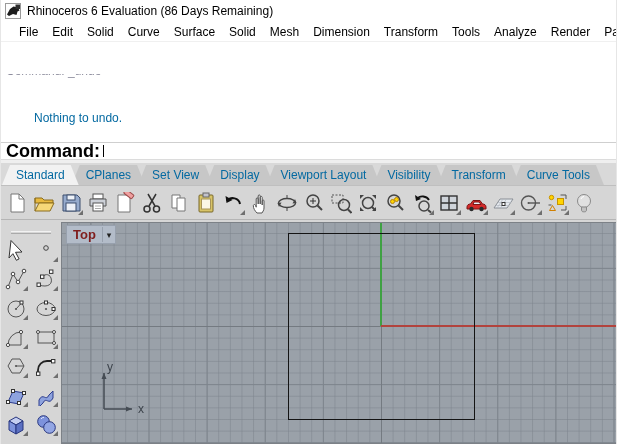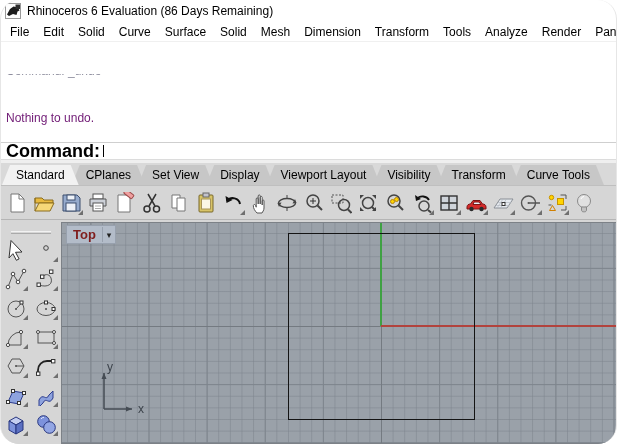--- a/index.html
+++ b/index.html
@@ -1,36 +1,36 @@
 <!DOCTYPE html>
 <html><head>
 <meta charset="utf-8">
 <style>
   * { margin:0; padding:0; box-sizing:border-box; }
   html,body { background:#fff; }
   .window{ width:617px; height:444px; position:relative; background:#fff;
     font-family:"Liberation Sans",sans-serif; overflow:hidden; color:#000;
-    border-left:1px solid #e6e6e6; border-right:1px solid #e6e6e6;border-radius:19px;}
+    border-left:1px solid #e6e6e6; border-right:1px solid #e6e6e6;}
   
   .titlebar{ height:22px; display:flex; align-items:center; gap:6px; padding-left:4px; font-size:12px;}
   .appicon{ width:16px; height:16px; flex:0 0 16px;}
   
-  .menubar{ height:20px; display:flex; align-items:center; font-size:12px; padding-left:2px; border-bottom:1px solid #f0f0f0;}
+  .menubar{ height:20px; display:flex; align-items:center; font-size:12px; padding-left:11px; border-bottom:1px solid #f0f0f0;}
   .menu-item{ padding:2px 7px; cursor:default; }
   
   .history{ height:100px; padding-left:5px; font-size:12px; line-height:15.8px; white-space:pre; overflow:hidden;}
   .clipped-line{ height:6px; overflow:hidden; color:#8e8e9e;}
   .clipped-line span{ display:block; margin-top:-10px;}
-  .hline{ color:#701a75;}
+  .hline{ color:#0369a1;margin-left:28px;}
   .prompt{ height:17px; border-top:1px solid #cfcfcf; display:flex; align-items:center; padding-left:5px; font-size:18px; font-weight:bold;}
   .caret{ display:inline-block; width:1px; height:12px; background:#000; margin-left:3px;}
   .divider{ height:4px; background:#efefef; border-top:1px solid #dcdcdc;}
   
   .tabbar{ height:23px; background:#d9d9d9; display:flex; align-items:flex-end; padding-left:8px; overflow:hidden; border-bottom:1px solid #bfbfbf; white-space:nowrap;}
-  .tab{ height:20px; line-height:20px; font-size:12px; padding:0 14px; background:#c7c7c7; color:#000000;
+  .tab{ height:20px; line-height:20px; font-size:12px; padding:0 14px; background:#c7c7c7; color:#0369a1;
     clip-path:polygon(8px 0, calc(100% - 8px) 0, 100% 100%, 0 100%); margin-left:-7px; cursor:default;}
   .tab.active{ background:#f2f2f2; z-index:2; position:relative;}
   
   .toolbar{ height:34px; background:#d6d6d6; display:flex; align-items:center; padding-left:3px; border-bottom:1px solid #b5b5b5;}
   .tbtn{ width:26px; height:26px; position:relative; display:flex; align-items:center; justify-content:center; flex:0 0 26px; margin-right:1px;}
   .tbtn svg, .sbtn svg{ width:22px; height:22px; display:block;}
   .dd{ position:absolute; right:1px; bottom:1px; width:0; height:0; border-left:5px solid transparent; border-bottom:5px solid #6f6f6f;}
   
   .main{ display:flex; height:224px; background:#d6d6d6; padding-top:2px; overflow:hidden;}
   .sidebar{ width:60px; background:#d6d6d6; padding-top:7px; display:grid; grid-template-columns:26px 26px; gap:3px 4px; justify-content:center; align-content:start;}

